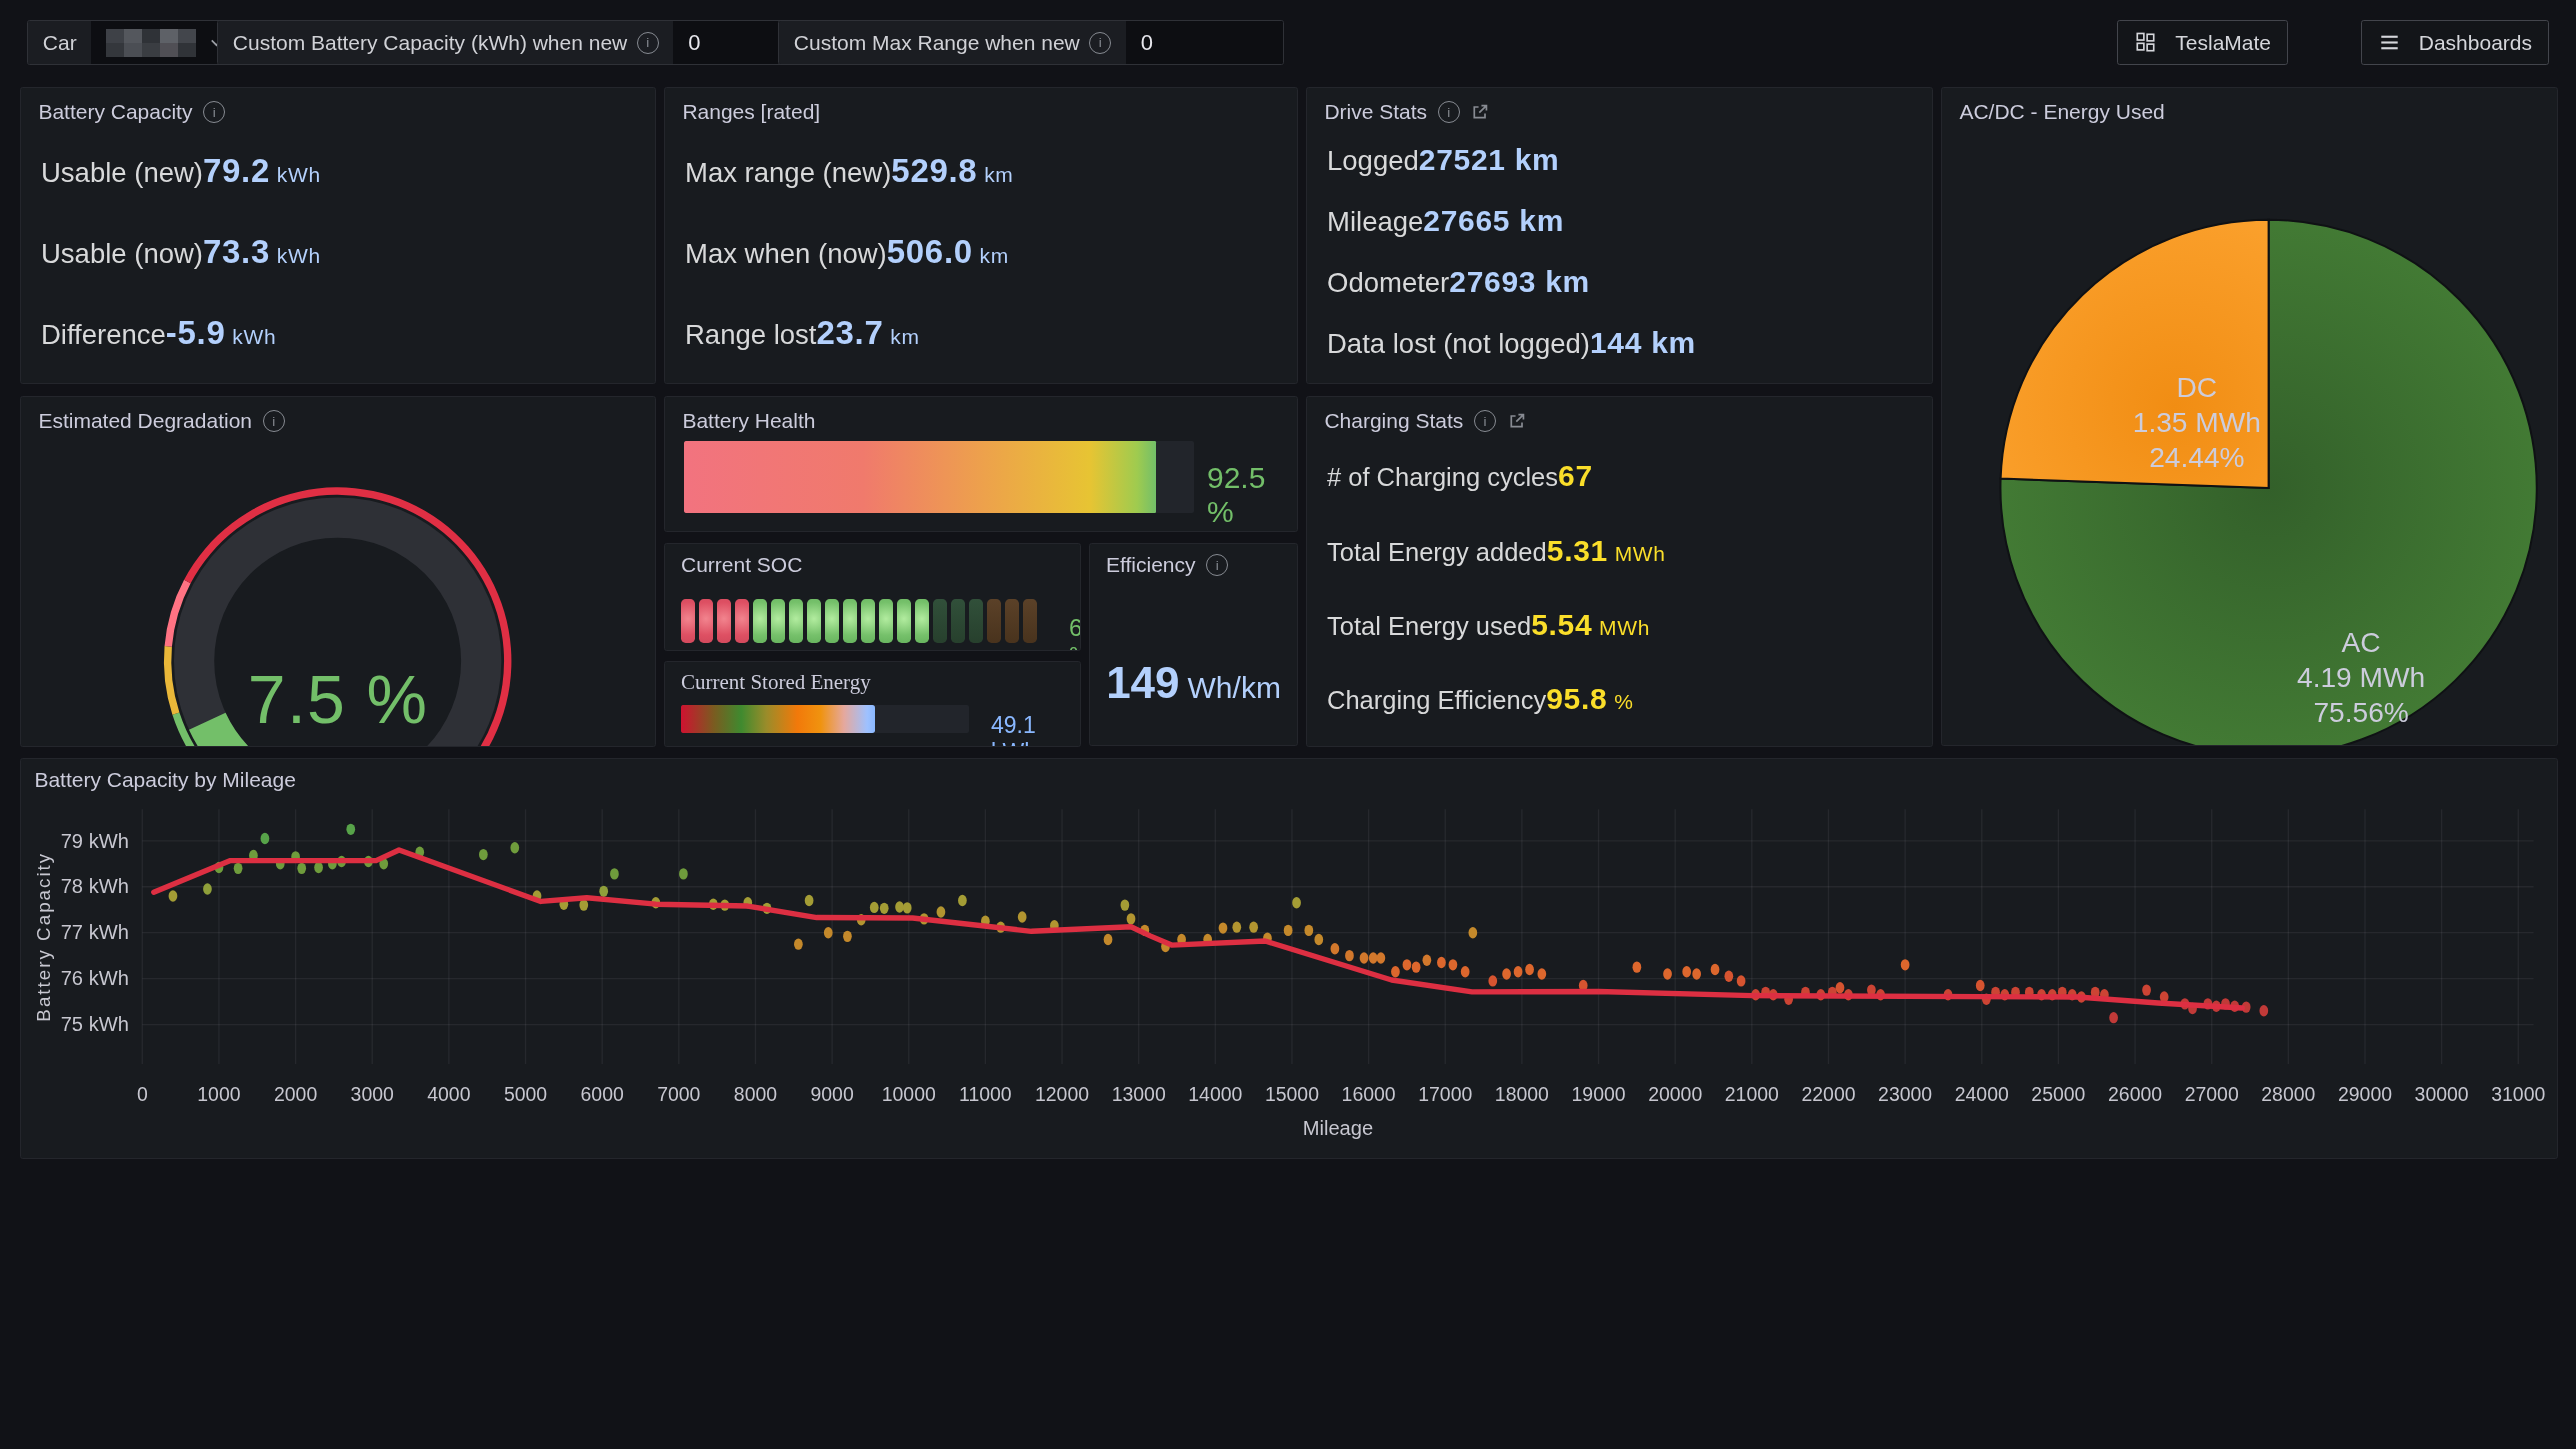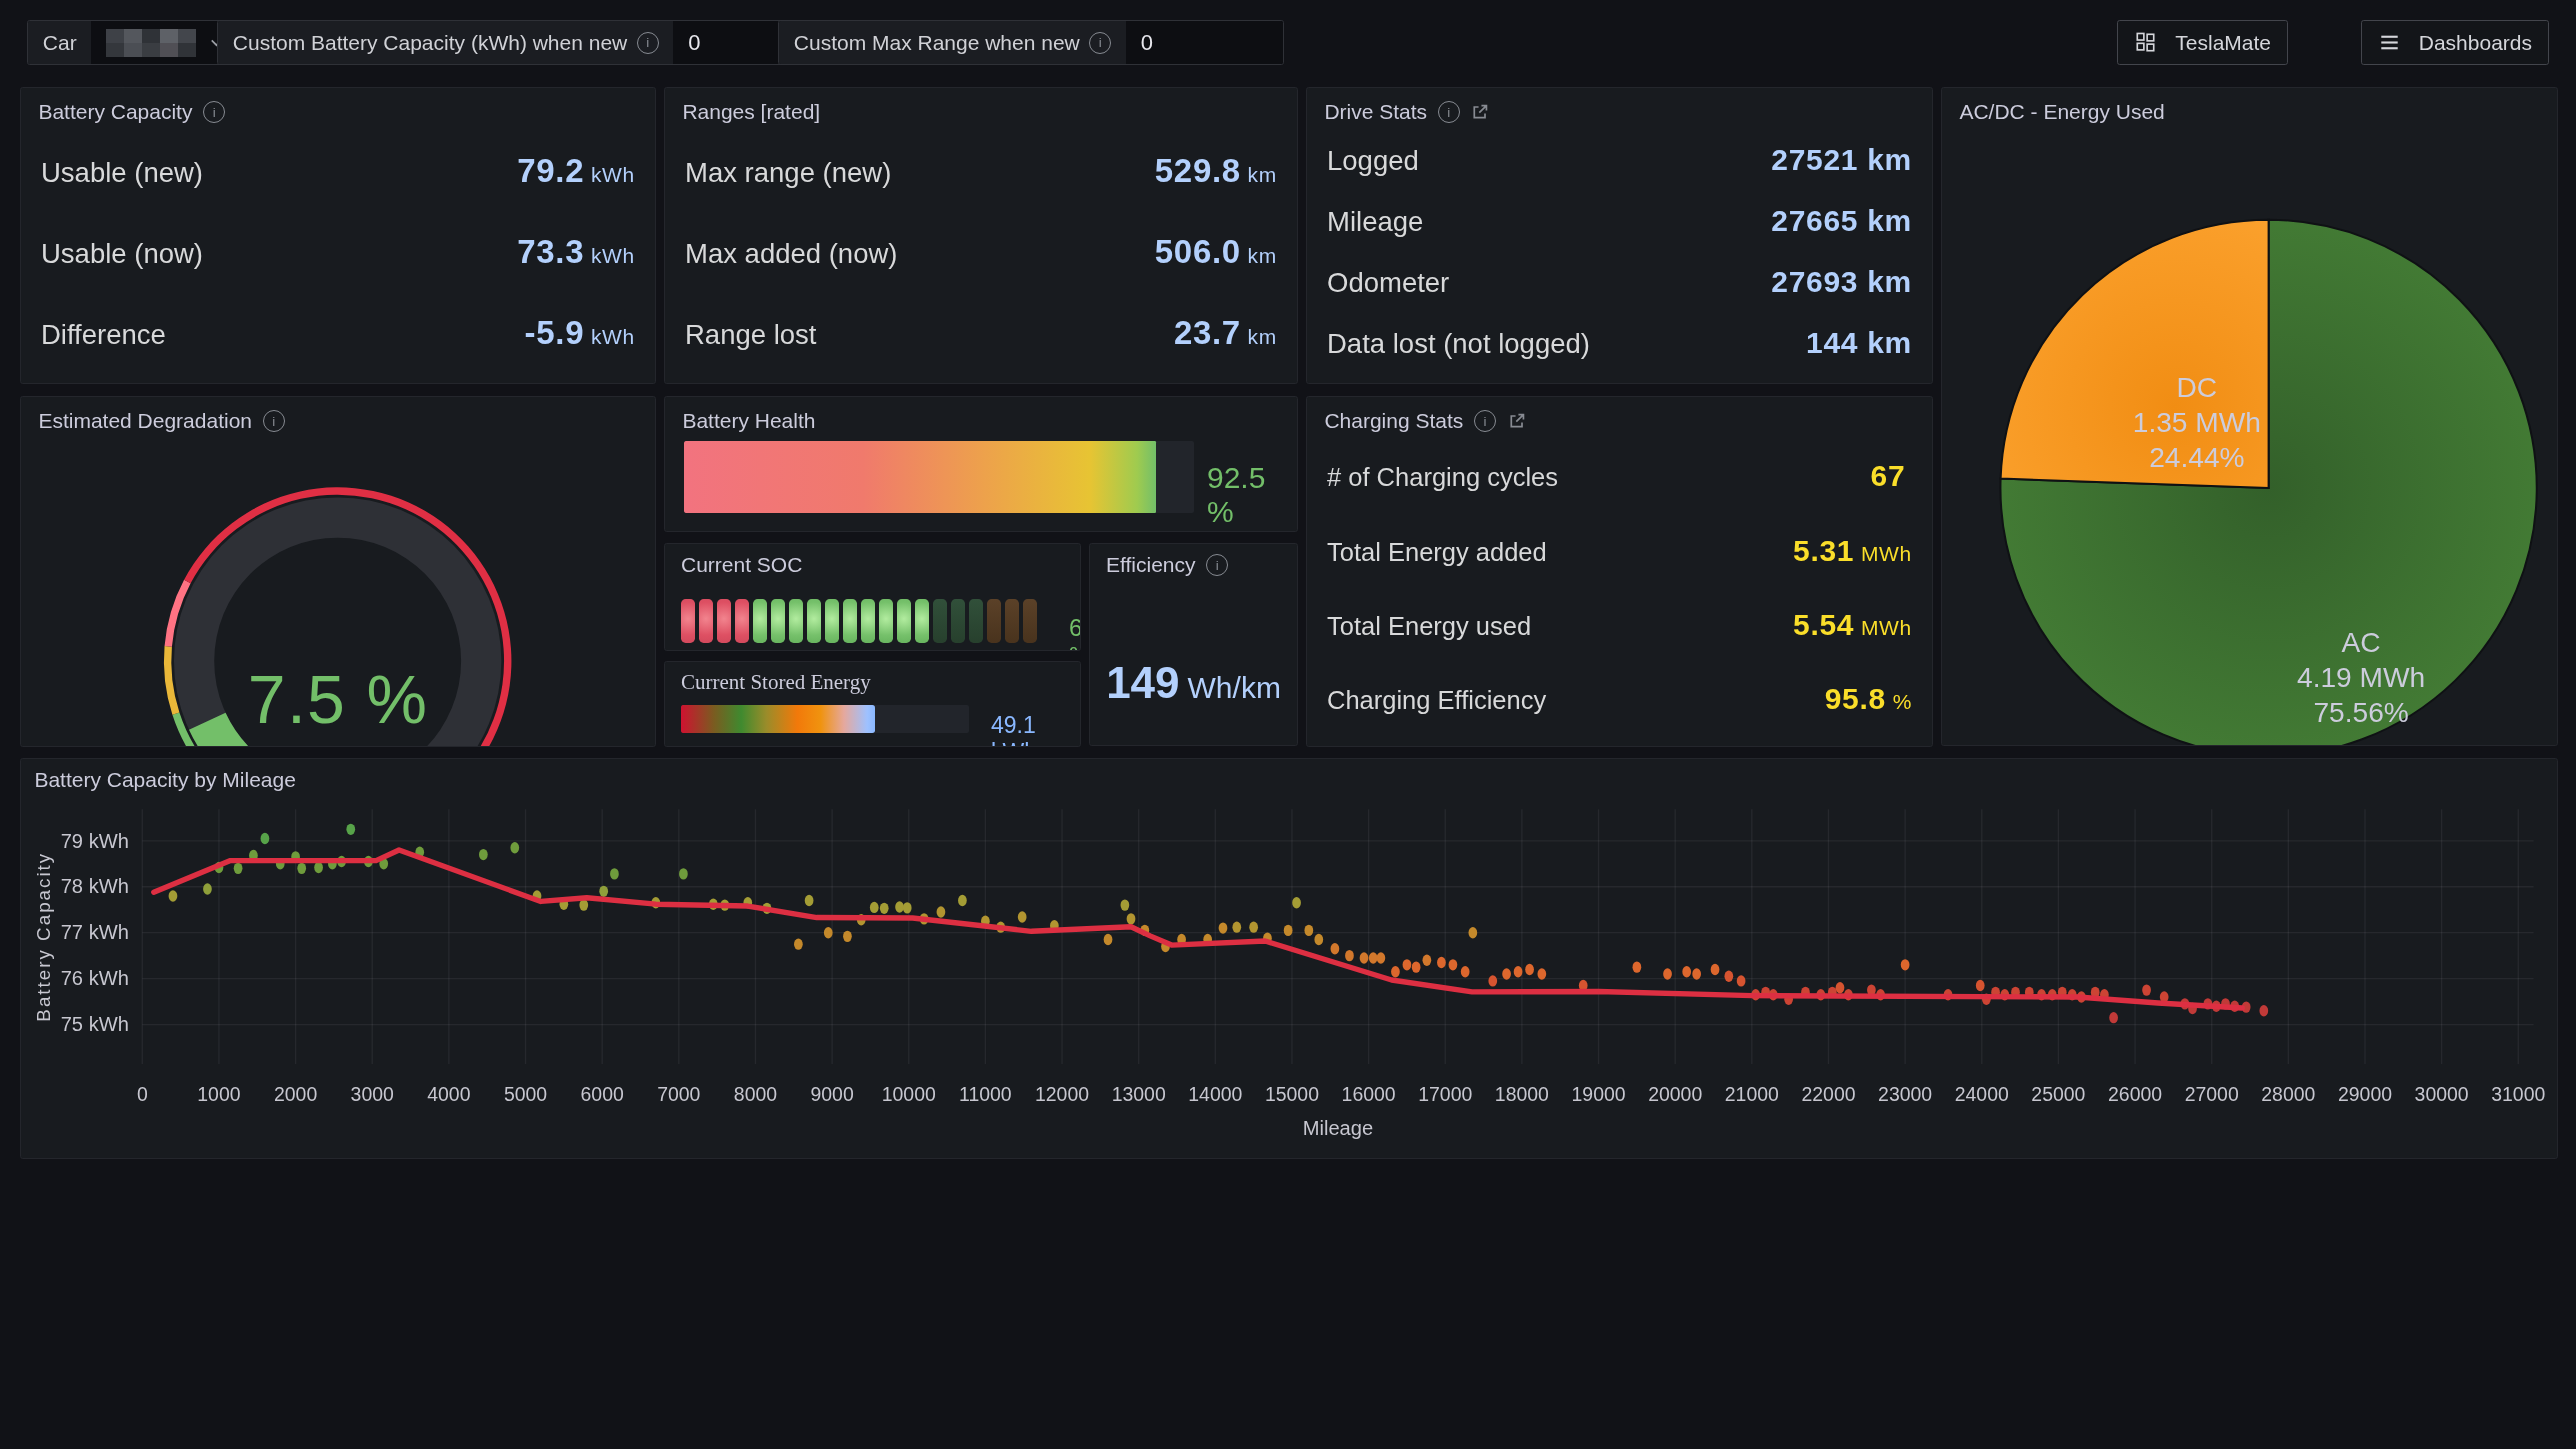--- a/index.html
+++ b/index.html
@@ -3,21 +3,21 @@
 <meta charset="utf-8">
 <style>
   html,body{margin:0;padding:0;background:#111217;}
   body{width:2576px;height:1449px;position:relative;overflow:hidden;
        font-family:"Liberation Sans","DejaVu Sans",sans-serif;color:#ccccdc;}
   .panel{position:absolute;background:#181b1f;border:0.7px solid #24262c;border-radius:2.7px;overflow:hidden;}
   .ptitle{display:flex;align-items:center;gap:10.7px;padding:12px 17.4px;font-size:21px;color:#ccccdc;white-space:nowrap;}
   .iicon{width:20px;height:20px;border:1.3px solid #878b92;border-radius:50%;color:#878b92;font-size:13.4px;
          display:inline-flex;align-items:center;justify-content:center;flex:0 0 auto;}
   .rows{position:absolute;left:20px;right:20px;top:42px;bottom:9.4px;display:flex;flex-direction:column;justify-content:space-around;}
-  .srow{display:flex;justify-content:space-between;align-items:baseline;gap:10px;}
+  .srow{display:flex;justify-content:flex-start;align-items:baseline;}
   .rlabel{font-size:27.5px;color:#d8d9da;}
   .rval{font-size:33px;font-weight:700;color:#b3d0fc;letter-spacing:0.7px;}
   .rval .runit{font-size:21px;font-weight:400;margin-left:6.7px;}
   .rval.mid{font-size:30px;}
   .rval.yellow{color:#fade2a;}
   
   .hdr-ctl{position:absolute;display:flex;align-items:stretch;border:0.7px solid #2f3137;border-radius:2.7px;overflow:hidden;height:43px;}
   .hdr-label{display:flex;align-items:center;gap:9.4px;padding:0 14.8px;background:#1b1d22;font-size:21px;color:#d0d1d6;white-space:nowrap;}
   .hdr-value{display:flex;align-items:center;gap:10.7px;padding:0 14.8px;background:#0d0e12;font-size:22px;color:#e8e8ee;min-width:60px;}
   .btn{position:absolute;display:flex;align-items:center;gap:18px;height:43px;padding:0 16px;border:0.7px solid #43454c;
@@ -128,21 +128,21 @@
 <div class="panel" style="left:664px;top:87px;width:632px;height:295px;">
   <div class="ptitle">
       <span>Ranges [rated]</span>
     </div>
   <div class="rows">
     <div class="srow">
       <span class="rlabel">Max range (new)</span>
       <span class="rval"><span>529.8</span><span class="runit">km</span></span>
     </div>
     <div class="srow">
-      <span class="rlabel">Max added (now)</span>
+      <span class="rlabel">Max when (now)</span>
       <span class="rval"><span>506.0</span><span class="runit">km</span></span>
     </div>
     <div class="srow">
       <span class="rlabel">Range lost</span>
       <span class="rval"><span>23.7</span><span class="runit">km</span></span>
     </div>
   </div>
 </div>
 
 <div class="panel" style="left:1306px;top:87px;width:625px;height:295px;">

